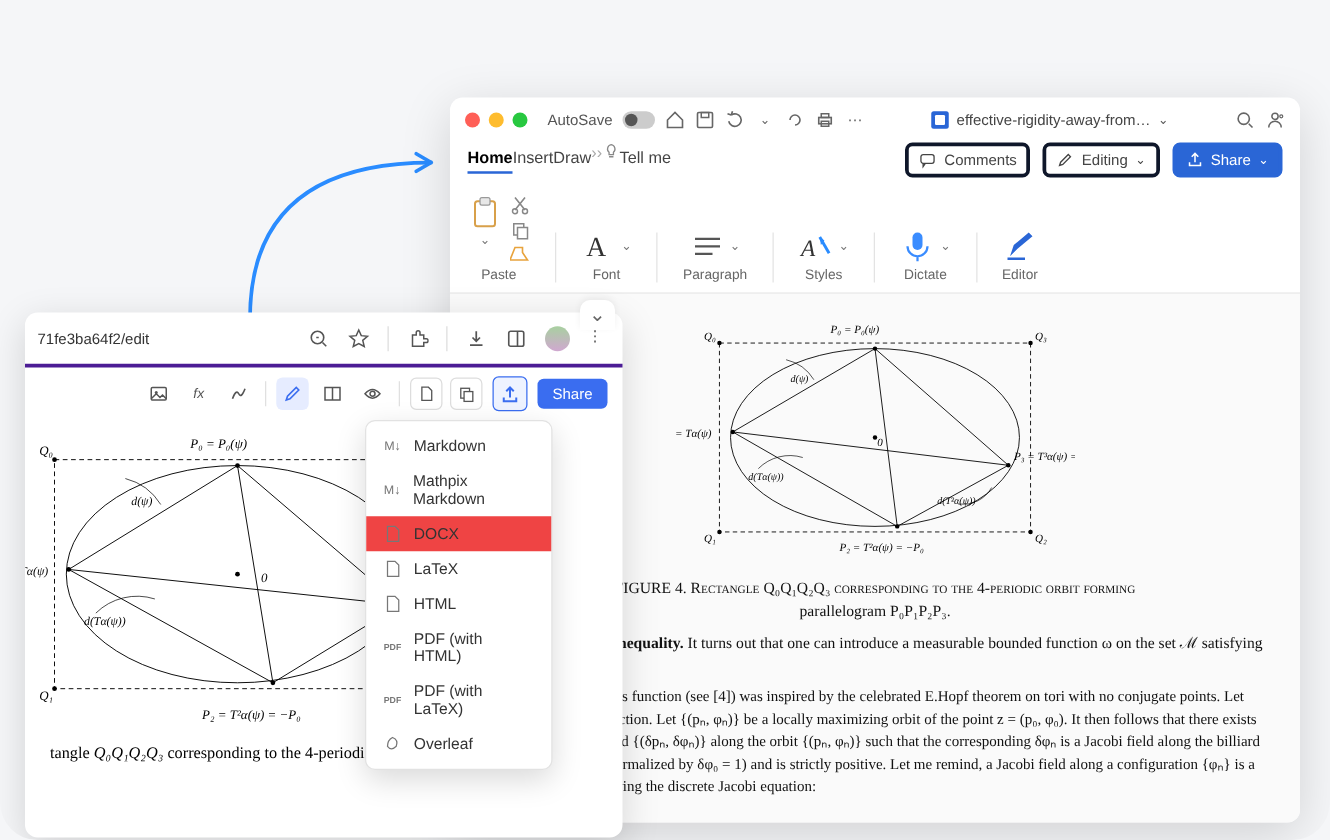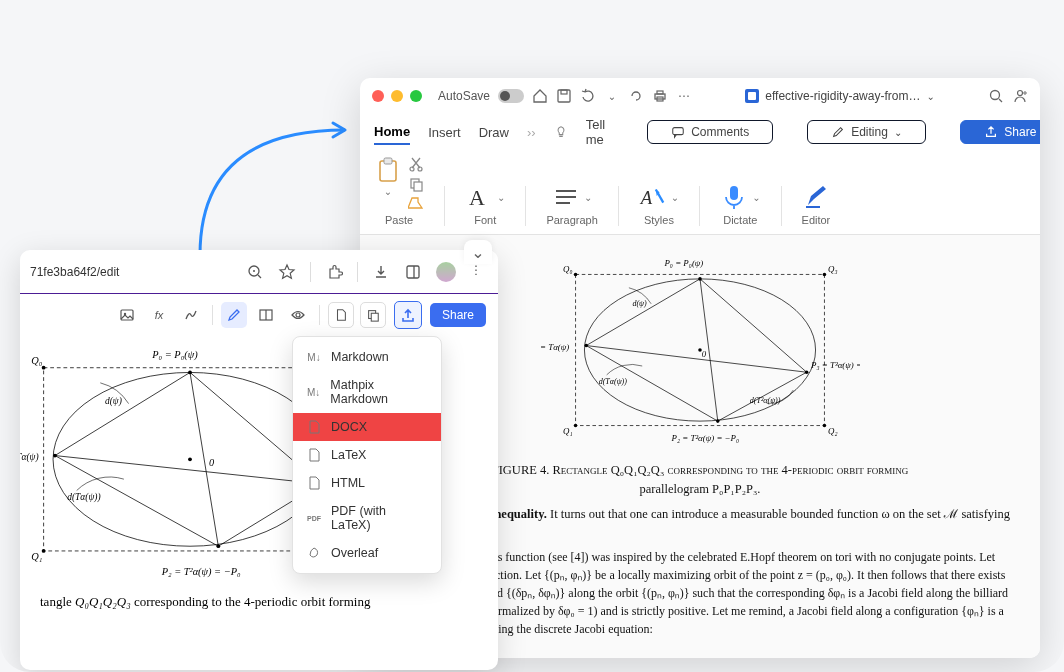--- a/index.html
+++ b/index.html
@@ -55,29 +55,29 @@
   }
   .title-spacer { flex: 1; display: flex; align-items: center; justify-content: center; gap: 6px; min-width: 0; }
   .title-file {
     color: #444; font-size: 12px; max-width: 200px;
     overflow: hidden; text-overflow: ellipsis; white-space: nowrap;
   }
   .title-doc-icon { width: 14px; height: 14px; background: #2a66d6; border-radius: 2px; display: inline-block; position: relative; }
   .title-doc-icon::after { content: ""; position:absolute; inset:3px; background:#fff; border-radius:1px; }
 
   .ribbon-tabs {
-    display: flex; align-items: center; gap: 18px;
+    display: flex; align-items: flex-start; 
     padding: 0 14px; height: 36px; font-size: 13px; color: #444;
   }
   .ribbon-tabs .tab { padding: 4px 0; cursor: pointer; }
   .ribbon-tabs .tab.active { font-weight: 700; border-bottom: 2px solid #2a66d6; color: #000; }
   .ribbon-right { margin-left: auto; display: flex; gap: 10px; align-items: center; }
   .pill {
-    border: 1px solid #0f172a; border-radius: 6px; padding: 4px 23px;
-    font-size: 12px; display: inline-flex; align-items: center; gap: 6px; margin-left: 24px;
+    border: 3px solid #0f172a; border-radius: 6px; padding: 4px 8px;
+    font-size: 12px; display: inline-flex; align-items: center; gap: 6px;
   }
   .pill.primary { background: #2a66d6; color: #fff; border-color: #2a66d6; }
   .chev-down { font-size: 10px; }
 
   .ribbon-groups {
     display: flex; align-items: flex-end; gap: 20px;
     padding: 6px 14px 8px; border-bottom: 1px solid #e3e3e3;
   }
   .group { display: flex; flex-direction: column; align-items: center; gap: 2px; }
   .group-label { font-size: 11px; color: #666; }
@@ -106,21 +106,21 @@
     overflow: visible;
   }
   .tab-corner {
     position: absolute; top: -10px; right: 6px;
     width: 28px; height: 24px; background: #fff;
     border-top-left-radius: 8px; border-top-right-radius: 8px;
     display: flex; align-items: center; justify-content: center; color: #666;
     box-shadow: 0 -2px 6px rgba(0,0,0,0.06);
   }
   .addr-bar {
-    height: 44px; border-bottom: 1px solid #4c1d95;
+    height: 44px; border-bottom: 3px solid #4c1d95;
     display: flex; align-items: center; padding: 0 10px; gap: 12px;
     font-size: 12px; color: #555;
   }
   .addr-url { flex: 0 0 auto; color: #333; }
   .addr-icons { margin-left: auto; display: flex; gap: 14px; align-items: center; }
   .addr-icon { width: 18px; height: 18px; color: #555; }
   .addr-sep { width:1px; height:20px; background:#ddd; }
   .avatar { width: 20px; height: 20px; border-radius: 50%; background: linear-gradient(#a8d0a0, #d0a8d0); }
 
   .snip-toolbar {
@@ -547,20 +547,24 @@
     <div class="export-item">
         <span class="mini-ico">
           <svg width="12" height="14" viewBox="0 0 12 14">
             <path d="M2 1 h6 l3 3 v9 h-9 z" fill="none" stroke="currentColor" stroke-width="1"></path>
           </svg>
         </span>
         <span>HTML</span>
       </div>
     <div class="export-item">
         <span class="mini-ico" style="font-size:7px; font-weight:bold">PDF</span>
+        <span>PDF (with HTML)</span>
+      </div>
+    <div class="export-item">
+        <span class="mini-ico" style="font-size:7px; font-weight:bold">PDF</span>
         <span>PDF (with LaTeX)</span>
       </div>
     <div class="export-item">
         <span class="mini-ico">
           <svg width="12" height="12" viewBox="0 0 12 12">
             <path d="M6 1 q5 2 3 7 q-4 4 -7 0 q0 -5 4 -7 z" fill="none" stroke="currentColor" stroke-width="1"></path>
           </svg>
         </span>
         <span>Overleaf</span>
       </div>

